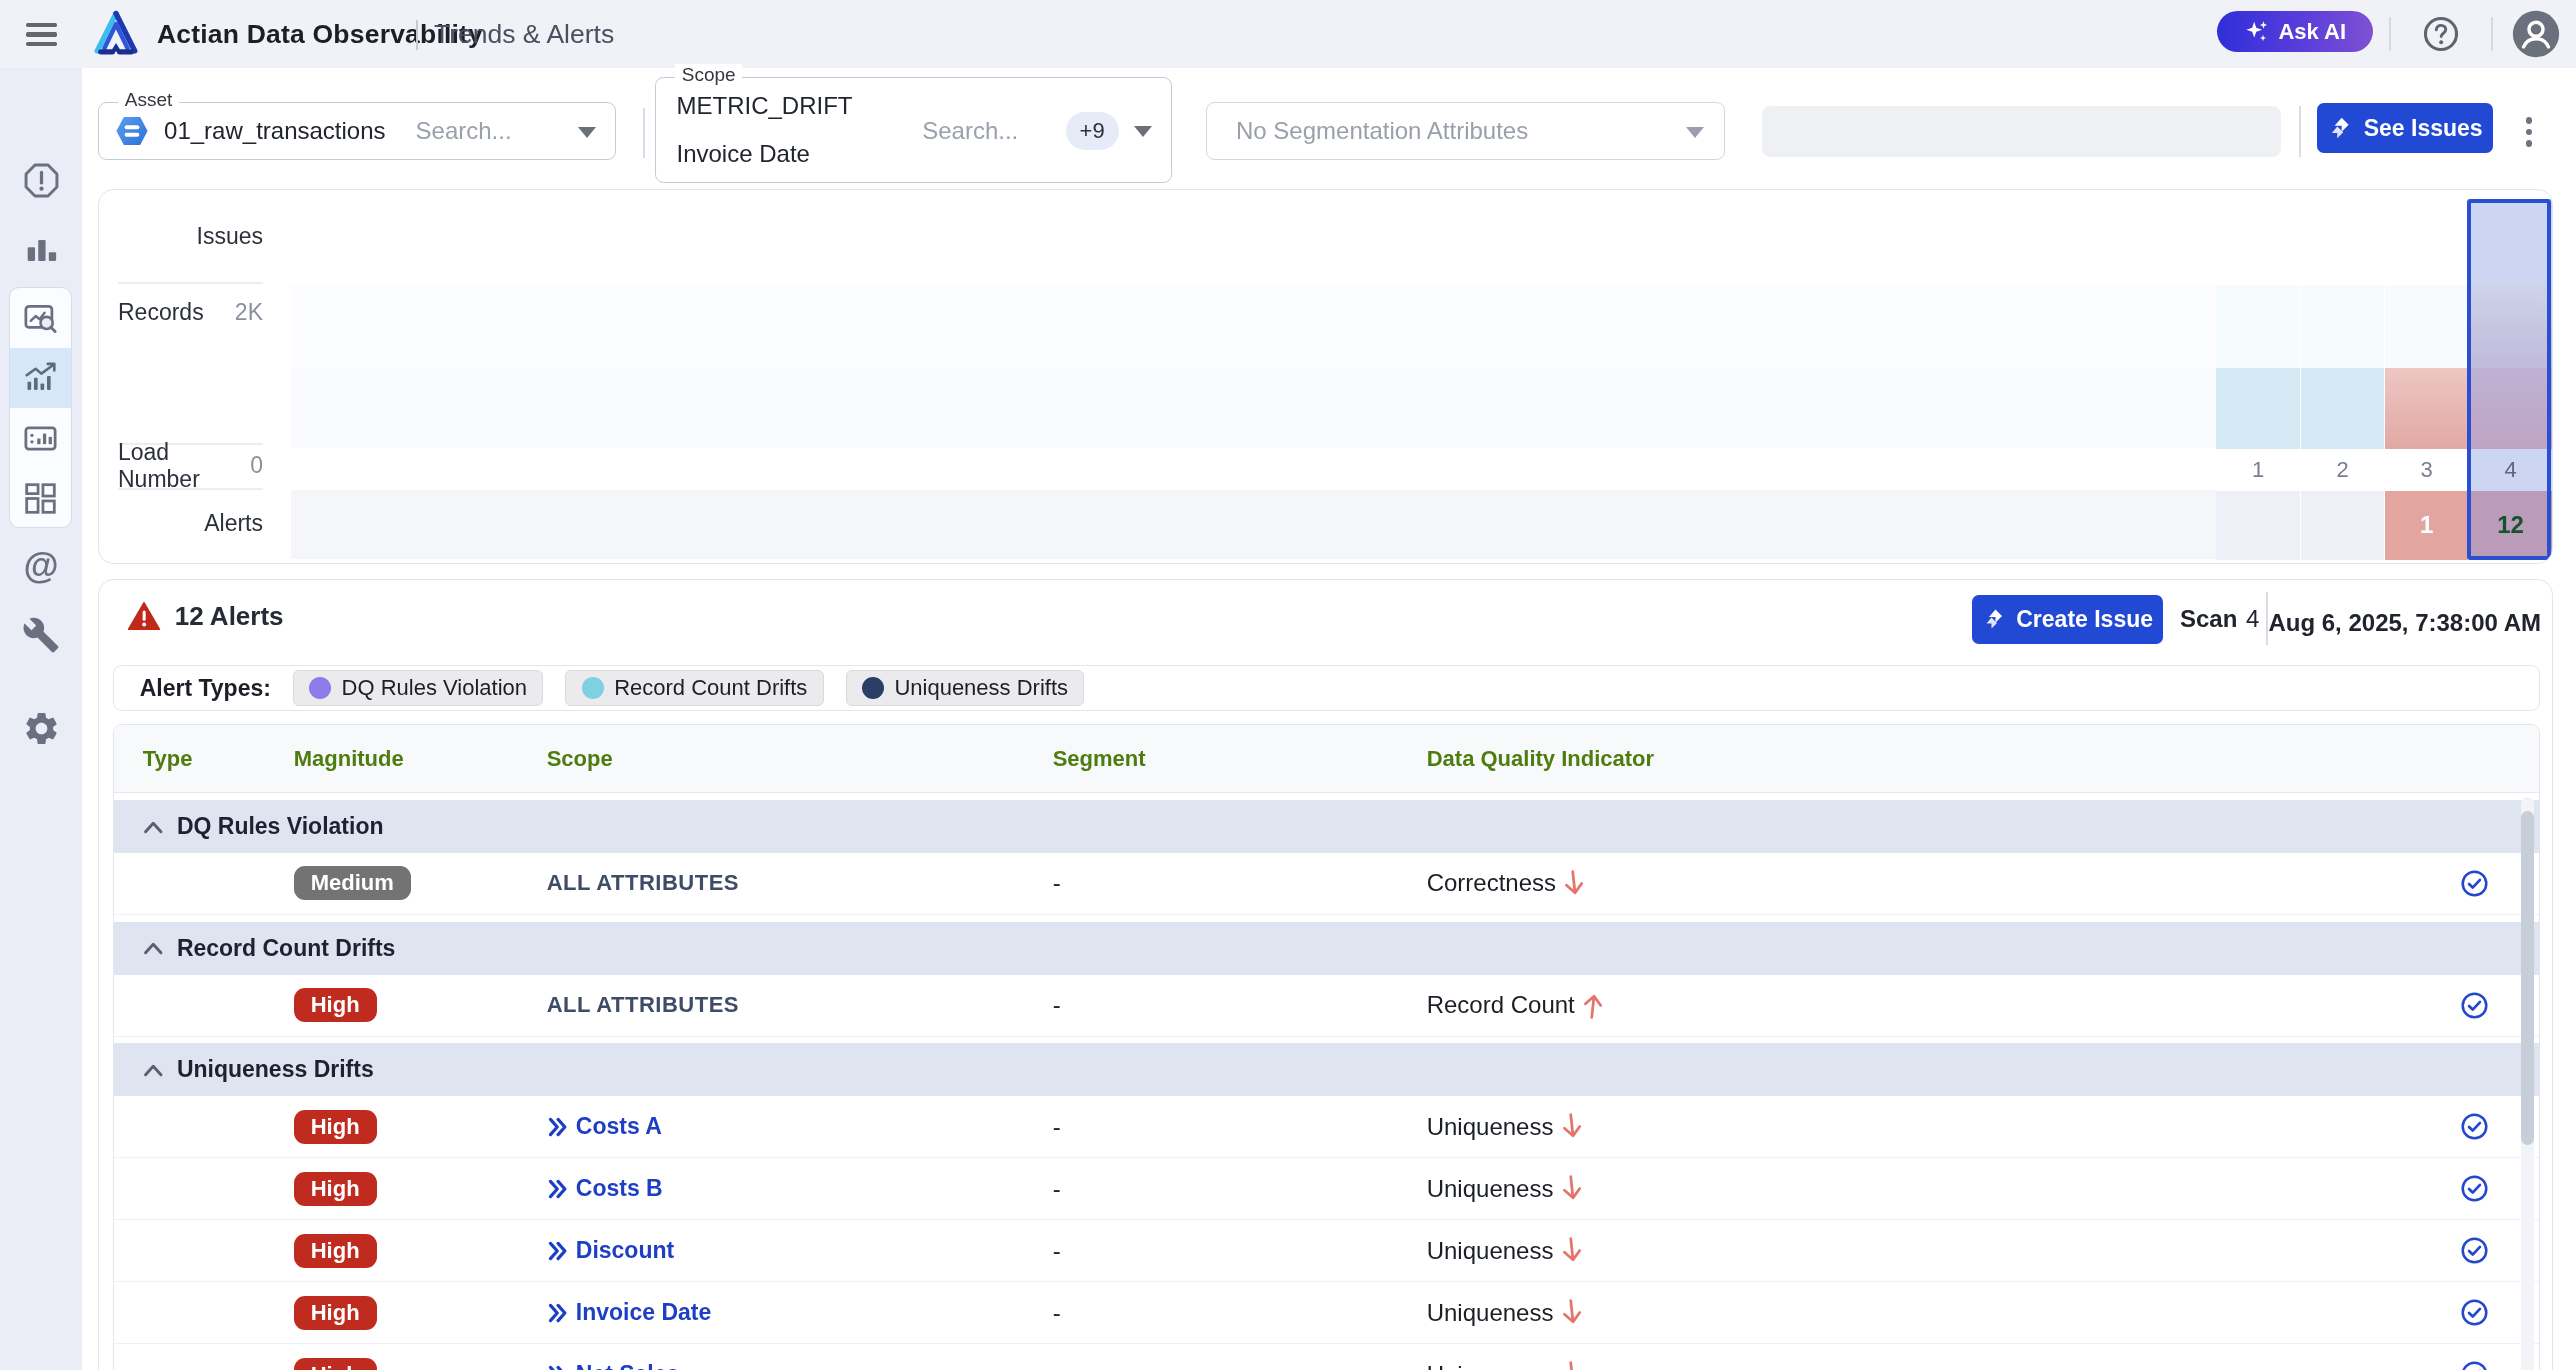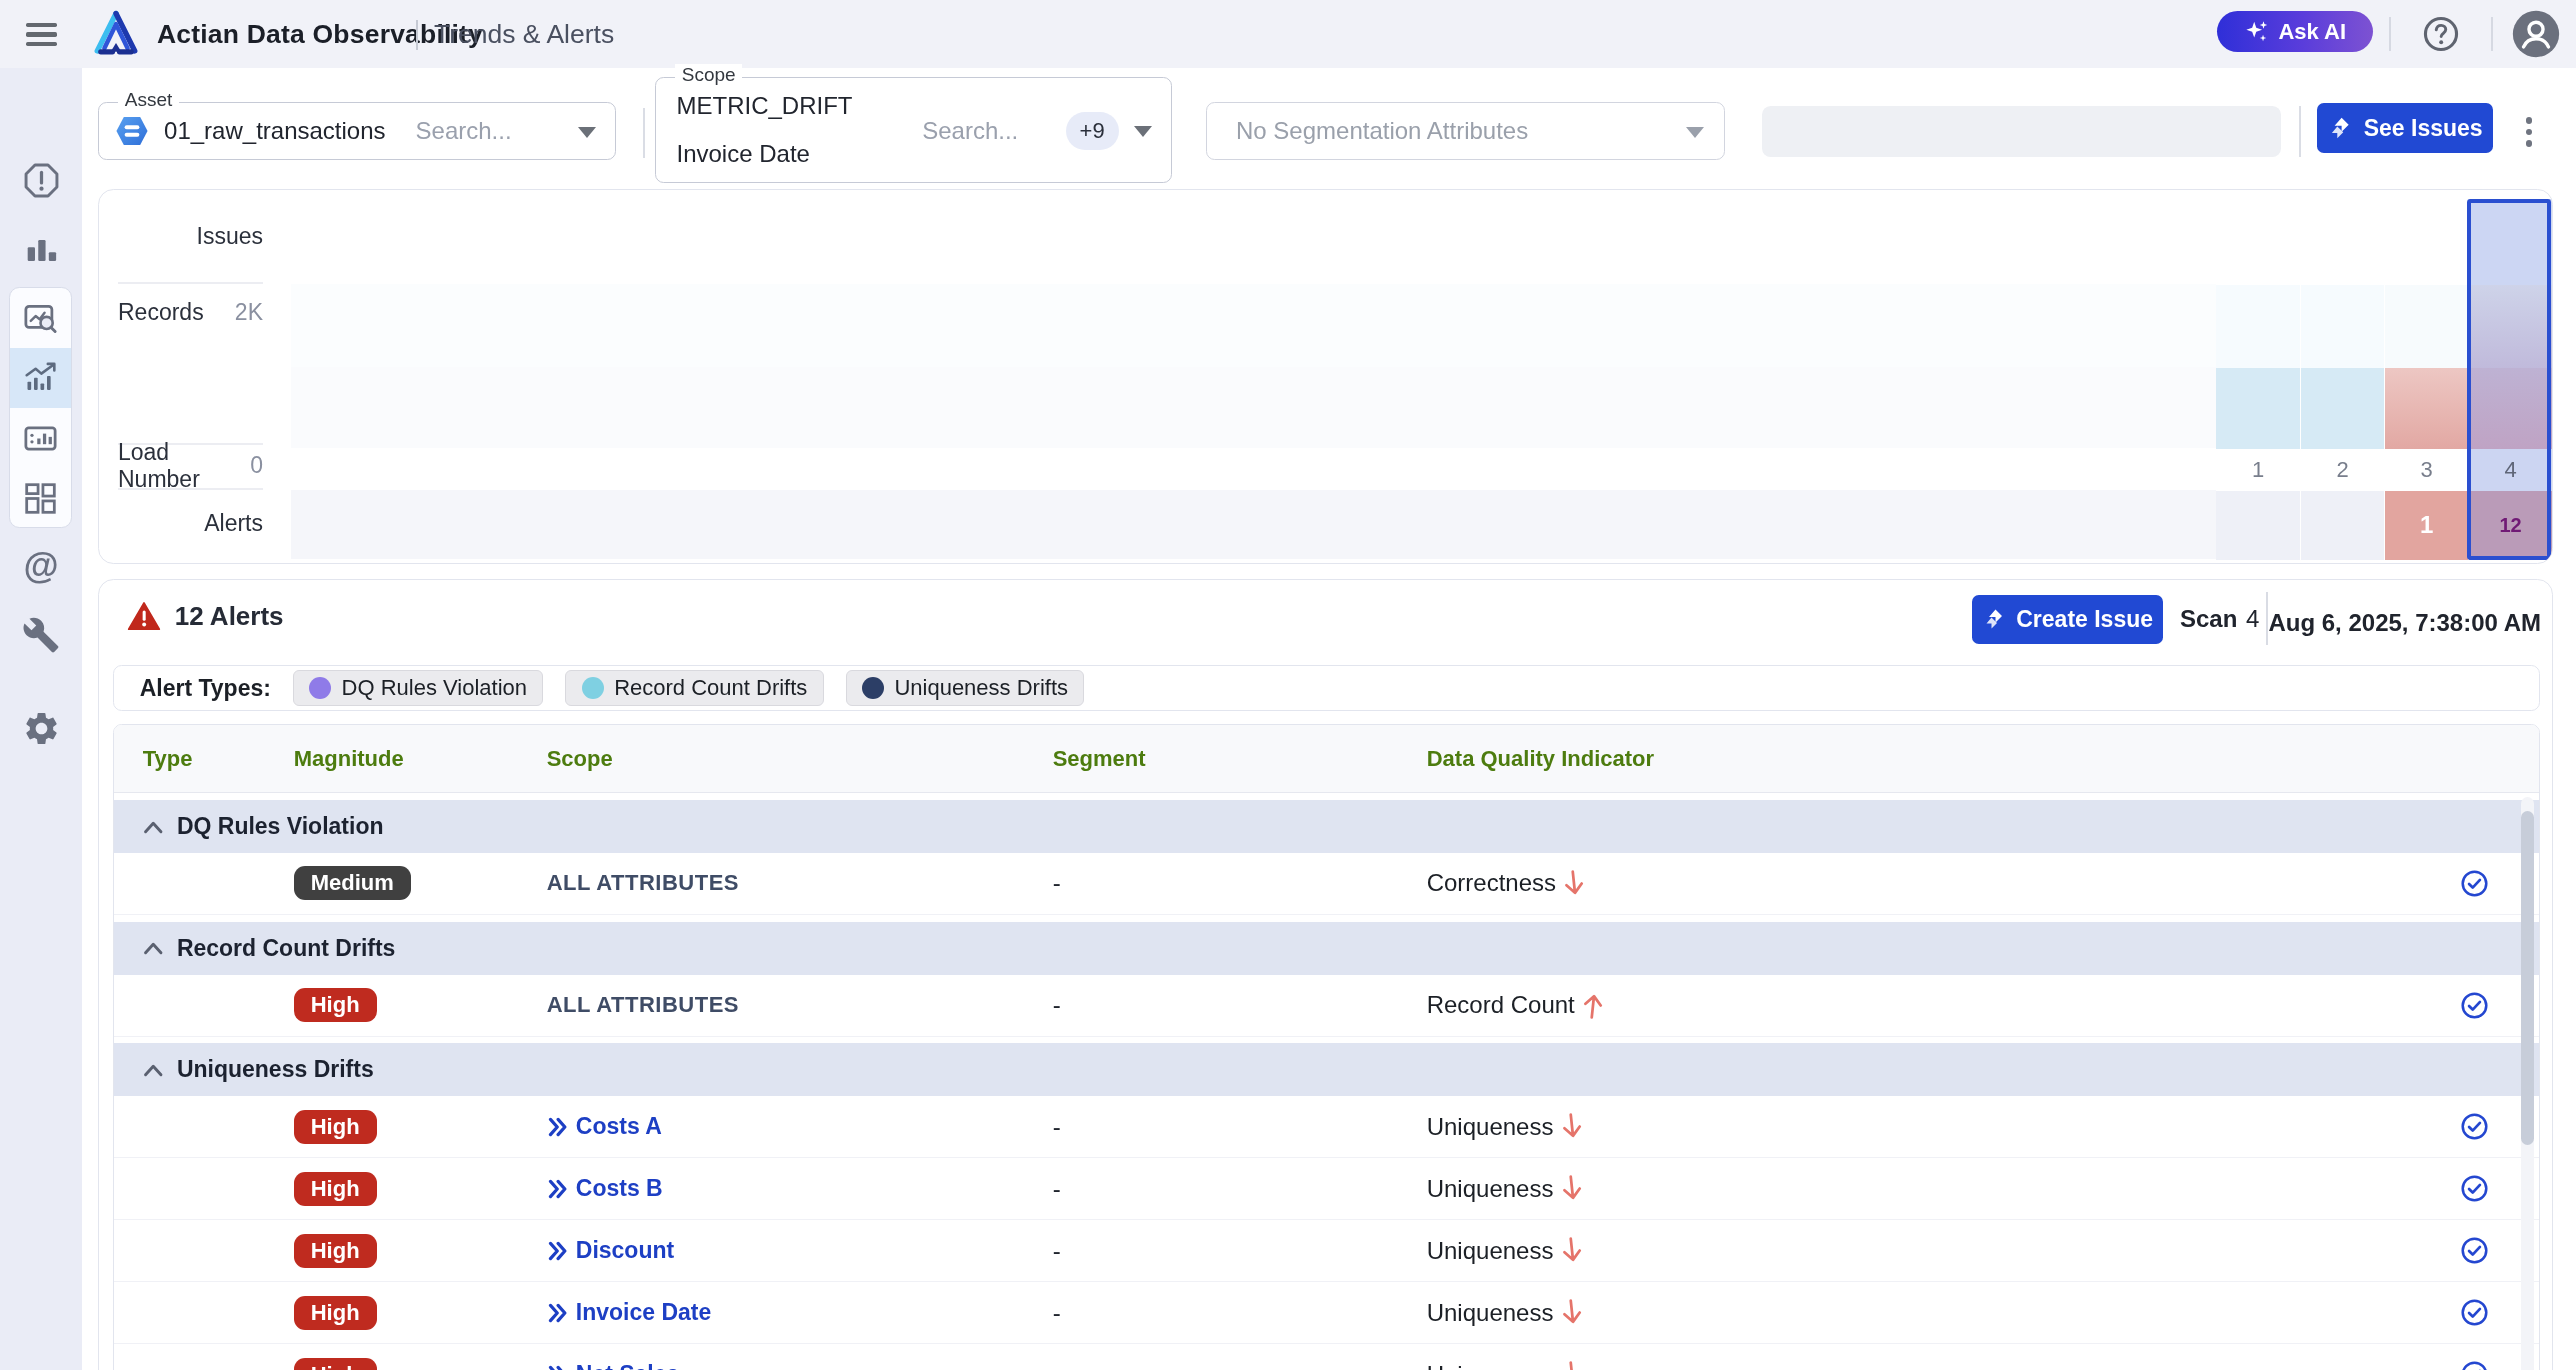--- a/index.html
+++ b/index.html
@@ -117,21 +117,21 @@
   .thead div { font-size:22px; font-weight:700; color:#4d7c0f; }
   .cell-type { padding-left:29px; }
   .group-row { height:53px; background:#dfe4f1; display:flex; align-items:center; gap:13.7px;
                padding-left:29px; margin-top:6.8px; }
   .group-row .gname { font-size:23px; font-weight:700; color:#1c2230; }
   .drow { height:62px; border-bottom:1.7px solid #f0f1f6; background:#fff; }
   .type-dot { width:26px; height:26px; border-radius:50%; }
   .dot-purple { background:#8F7BE8; } .dot-cyan { background:#7FD0E2; } .dot-navy { background:#2C3E66; }
   .badge { display:inline-block; height:34px; line-height:34px; border-radius:11px; padding:0 17px;
            font-size:22px; font-weight:700; color:#fff; }
-  .badge-medium { background:#404040; }
+  .badge-medium { background:#737373; }
   .badge-high { background:#BF2B1F; }
   .scope-attr { font-size:22px; font-weight:700; letter-spacing:0.5px; color:#3f4c66; }
   .scope-link { display:flex; align-items:center; gap:8.6px; font-size:23px; font-weight:700; color:#1d3fc4; cursor:pointer; }
   .seg-val { font-size:24px; color:#20242d; }
   .dqi { display:flex; align-items:center; gap:5.1px; font-size:24px; color:#1c2026; }
   .check-cell { display:flex; justify-content:center; }
   .sb-track { position:absolute; right:5.1px; top:72px; bottom:0; width:13px; background:#f3f4f8; border-radius:6.8px; }
   .sb-thumb { position:absolute; right:5.1px; top:86px; width:13px; height:334px; background:#c7cdd9; border-radius:6.8px; cursor:pointer; }
 </style>
 </head>
@@ -348,21 +348,21 @@
     <div class="hm-cell" style="background:linear-gradient(#beb2d3,#bfa3c4);"></div>
 
     <div class="hm-cell first" style="background:#fff;">1</div>
     <div class="hm-cell" style="background:#fff;">2</div>
     <div class="hm-cell" style="background:#fff;">3</div>
     <div class="hm-cell" style="background:#ccd5f2; color:#5f6678;">4</div>
 
     <div class="hm-cell first" style="background:#eef0f7;"></div>
     <div class="hm-cell" style="background:#eef0f7;"></div>
     <div class="hm-cell hm-count" style="background:#e2a59f; color:#fff; font-size:24px;">1</div>
-    <div class="hm-cell hm-count" style="background:#ba9bb8; color:#701a75; font-size:20px;">12</div>
+    <div class="hm-cell hm-count" style="background:#ba9bb8; color:#14532d; font-size:24px;">12</div>
   </div>
   <div class="hm-select"></div>
 </section>
 
 <section class="alerts-card">
   <div class="ap-head">
     <div class="ap-count">
       <span>
         <svg width="34" height="31" viewBox="0 0 40 36">
             <path d="M20 2 L38 33 H2 Z" fill="#c0281c" stroke="#c0281c" stroke-width="2" stroke-linejoin="round"></path>

